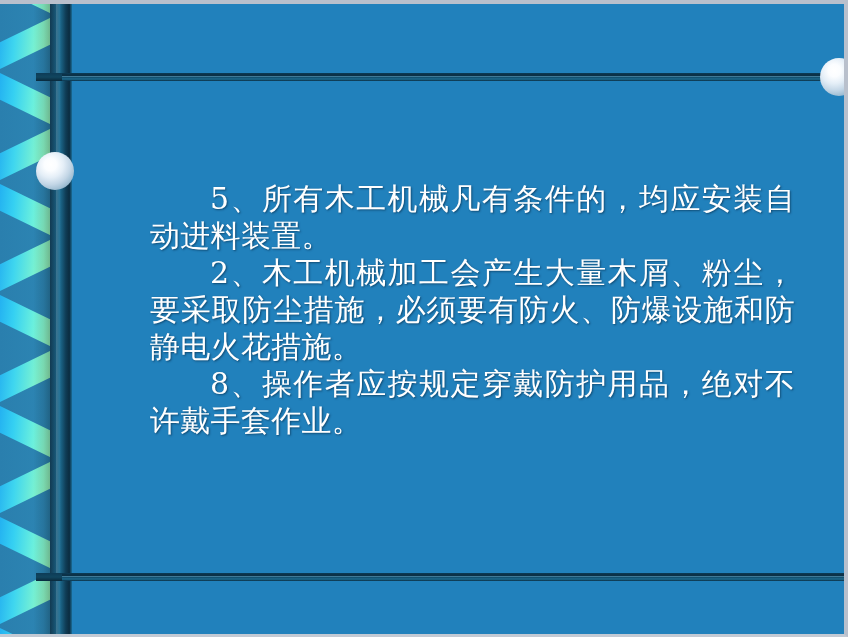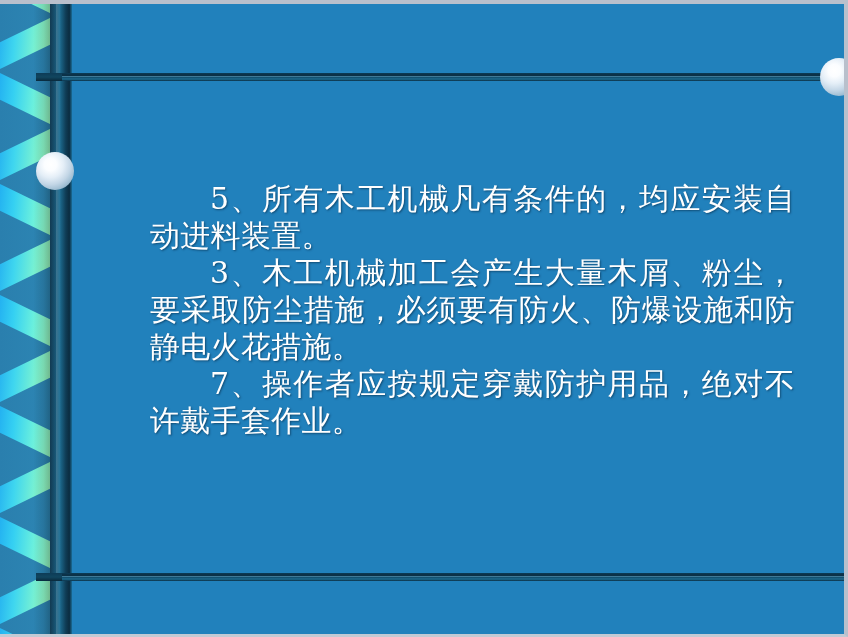--- a/index.html
+++ b/index.html
@@ -234,18 +234,18 @@
   <div class="divider divider-top"></div>
 
   <div class="divider-cap cap-bottom"></div>
   <div class="divider divider-bottom"></div>
 
   <div class="bead bead-left"></div>
   <div class="bead bead-right"></div>
 
   <div class="content">
     <p class="para">5、所有木工机械凡有条件的，均应安装自动进料装置。</p>
-    <p class="para">3、木工机械加工会产生大量木屑、粉尘，要采取防尘措施，必须要有防火、防爆设施和防静电火花措施。</p>
-    <p class="para">7、操作者应按规定穿戴防护用品，绝对不许戴手套作业。</p>
+    <p class="para">2、木工机械加工会产生大量木屑、粉尘，要采取防尘措施，必须要有防火、防爆设施和防静电火花措施。</p>
+    <p class="para">8、操作者应按规定穿戴防护用品，绝对不许戴手套作业。</p>
   </div>
 
   <div class="slide-frame"></div>
 </div>
 
 </body></html>

